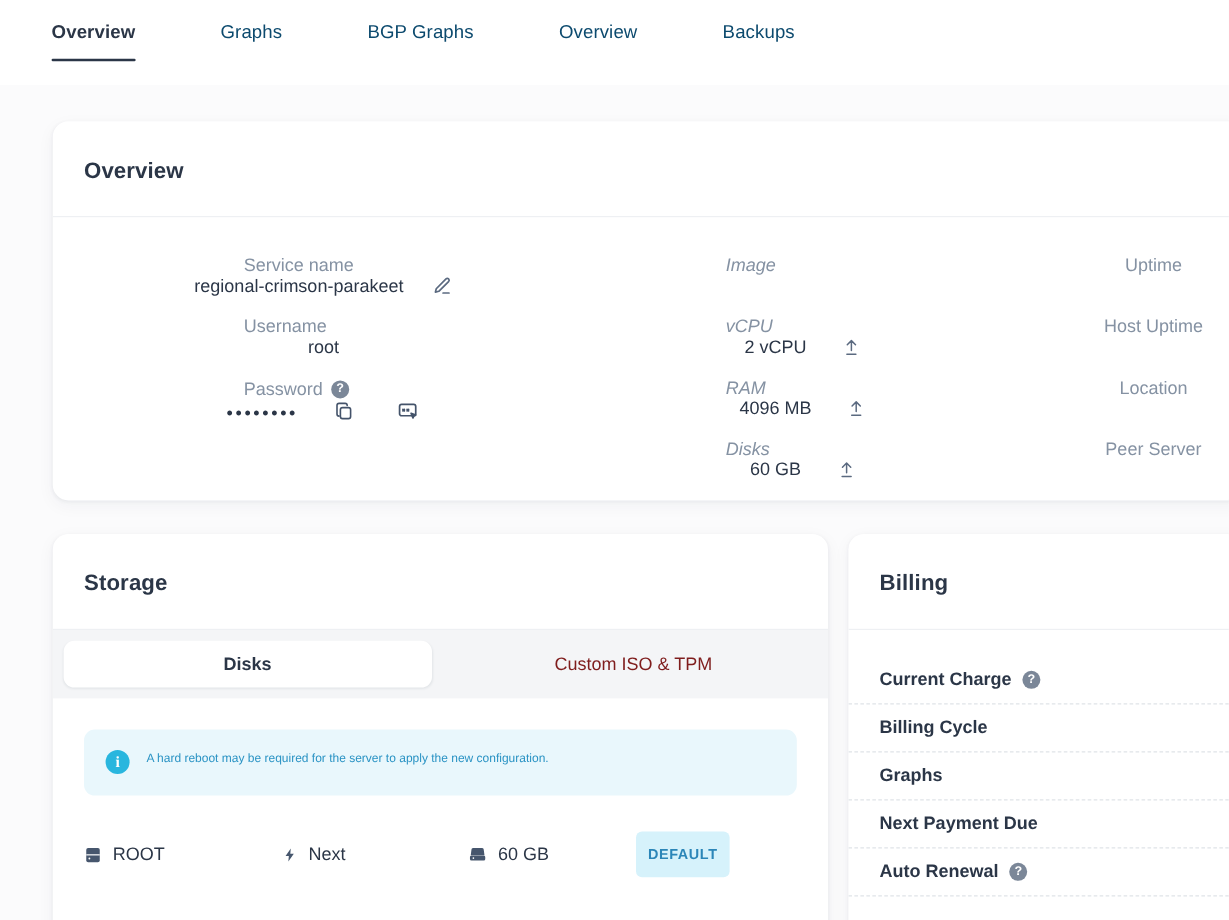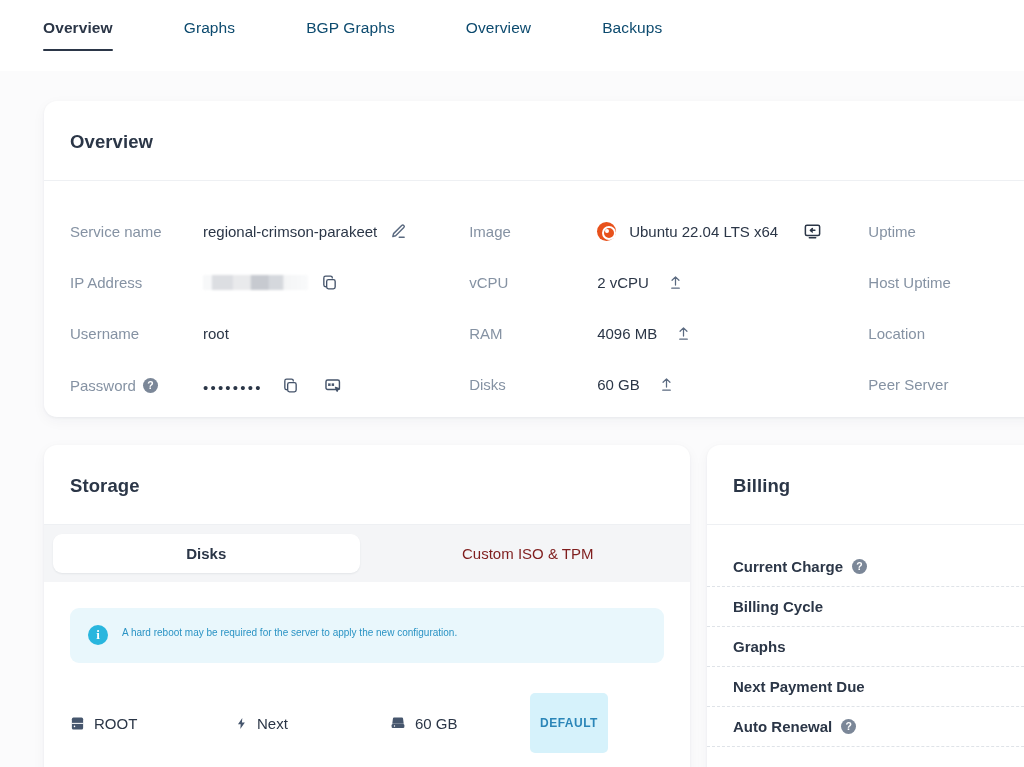--- a/index.html
+++ b/index.html
@@ -50,30 +50,30 @@
   }
 
   
   #overview-card { left: 44px; top: 101px; width: 1010px; height: 316px; }
   .ov-body { display: flex; padding: 32px 0 0 0; }
   .ov-col { padding-left: 26px; }
   .ov-col.c1 { width: 456px; }
   .ov-col.c2 { width: 430px; padding-left: 0; }
   .ov-col.c3 { width: 200px; padding-left: 0; }
 
-  .ov-row { display: flex; align-items: center; height: 36px; margin-bottom: 15px; }
+  .ov-row { display: flex; align-items: center; height: 36px; margin-bottom: 15px; flex-direction: column; }
   .ov-row.tight { margin-bottom: 16px; }
   .ov-label {
     font-size: 15px; color: #8592a3; white-space: nowrap;
     display: flex; align-items: center; gap: 7px;
   }
   .c1 .ov-label { width: 133px; }
-  .c2 .ov-label { width: 128px; }
+  .c2 .ov-label { width: 128px; font-style: italic; }
   .ov-value {
-    font-size: 15px; color: #2b3647; display: flex; align-items: center; gap: 13px;
+    font-size: 15px; color: #2b3647; display: flex; align-items: center; gap: 24px;
     white-space: nowrap;
   }
 
   .redact {
     width: 105px; height: 15px; border-radius: 1px;
     background: linear-gradient(90deg,
       #f7f8f9 0%, #f7f8f9 8%,
       #dcdee2 9%, #dcdee2 28%,
       #e9eaec 29%, #e9eaec 45%,
       #c7cad0 46%, #c7cad0 62%,
@@ -144,21 +144,21 @@
   }
   .disk-cell {
     display: flex; align-items: center; gap: 9px;
     font-size: 15px; color: #2b3647;
   }
   .disk-cell.c-a { width: 165px; }
   .disk-cell.c-b { width: 155px; }
   .disk-cell.c-c { width: 140px; }
   .badge {
     background: #d6f2fb; color: #2b86b8; font-size: 12px; font-weight: 700;
-    letter-spacing: .5px; padding: 23px 10px; border-radius: 5px;
+    letter-spacing: .5px; padding: 12px 10px; border-radius: 5px;
   }
 
   
   #billing-card { left: 707px; top: 445px; width: 347px; height: 340px; }
   .bill-body { padding: 22px 0 0 0; }
   .bill-row {
     height: 40px; display: flex; align-items: center;
     padding: 0 26px;
     border-bottom: 1px dashed #dfe3e8;
     font-size: 15px; font-weight: 700; color: #2b3647;
@@ -191,32 +191,20 @@
           <span>regional-crimson-parakeet</span>
           <span class="icon-btn">
             <svg width="17" height="17" viewBox="0 0 24 24" fill="none" stroke="#5b6a80" stroke-width="2" stroke-linecap="round" stroke-linejoin="round">
               <path d="M16.5 3.5a2.1 2.1 0 0 1 3 3L8 18l-4 1 1-4Z"></path>
               <path d="M13 20h7"></path>
             </svg>
           </span>
         </div>
       </div>
 
-      <div class="ov-row">
-        <div class="ov-label">IP Address</div>
-        <div class="ov-value">
-          <span class="redact"></span>
-          <span class="icon-btn">
-            <svg width="17" height="17" viewBox="0 0 24 24" fill="none" stroke="#44536a" stroke-width="1.9" stroke-linecap="round" stroke-linejoin="round">
-              <rect x="8" y="8" width="12" height="13" rx="2.5"></rect>
-              <path d="M16 5.5A2.5 2.5 0 0 0 13.5 3H6.5A2.5 2.5 0 0 0 4 5.5v10A2.5 2.5 0 0 0 6.5 18"></path>
-            </svg>
-          </span>
-        </div>
-      </div>
 
       <div class="ov-row tight">
         <div class="ov-label">Username</div>
         <div class="ov-value">root</div>
       </div>
 
       <div class="ov-row">
         <div class="ov-label">
           <span>Password</span>
           <span class="help-ico">?</span>
@@ -237,31 +225,20 @@
             </svg>
           </span>
         </div>
       </div>
     </div>
 
     <div class="ov-col c2">
 
       <div class="ov-row">
         <div class="ov-label">Image</div>
-        <div class="ov-value">
-          <span class="ubuntu"></span>
-          <span>Ubuntu 22.04 LTS x64</span>
-          <span class="icon-btn" style="margin-left:12px">
-            <svg width="19" height="19" viewBox="0 0 24 24" fill="none" stroke="#2b3647" stroke-width="1.9" stroke-linecap="round" stroke-linejoin="round">
-              <rect x="3" y="4" width="18" height="13" rx="2"></rect>
-              <path d="M8 20h8"></path>
-              <path d="M15 10.5H9.5M11.8 8.3 9.3 10.5l2.5 2.2"></path>
-            </svg>
-          </span>
-        </div>
       </div>
 
       <div class="ov-row">
         <div class="ov-label">vCPU</div>
         <div class="ov-value">
           <span>2 vCPU</span>
           <span class="icon-btn" style="margin-left:6px">
             <svg width="15" height="15" viewBox="0 0 24 24" fill="none" stroke="#5b6a80" stroke-width="2" stroke-linecap="round" stroke-linejoin="round">
               <path d="M12 3v13M6.5 8.5 12 3l5.5 5.5"></path>
                 <path d="M6 21h12"></path>

